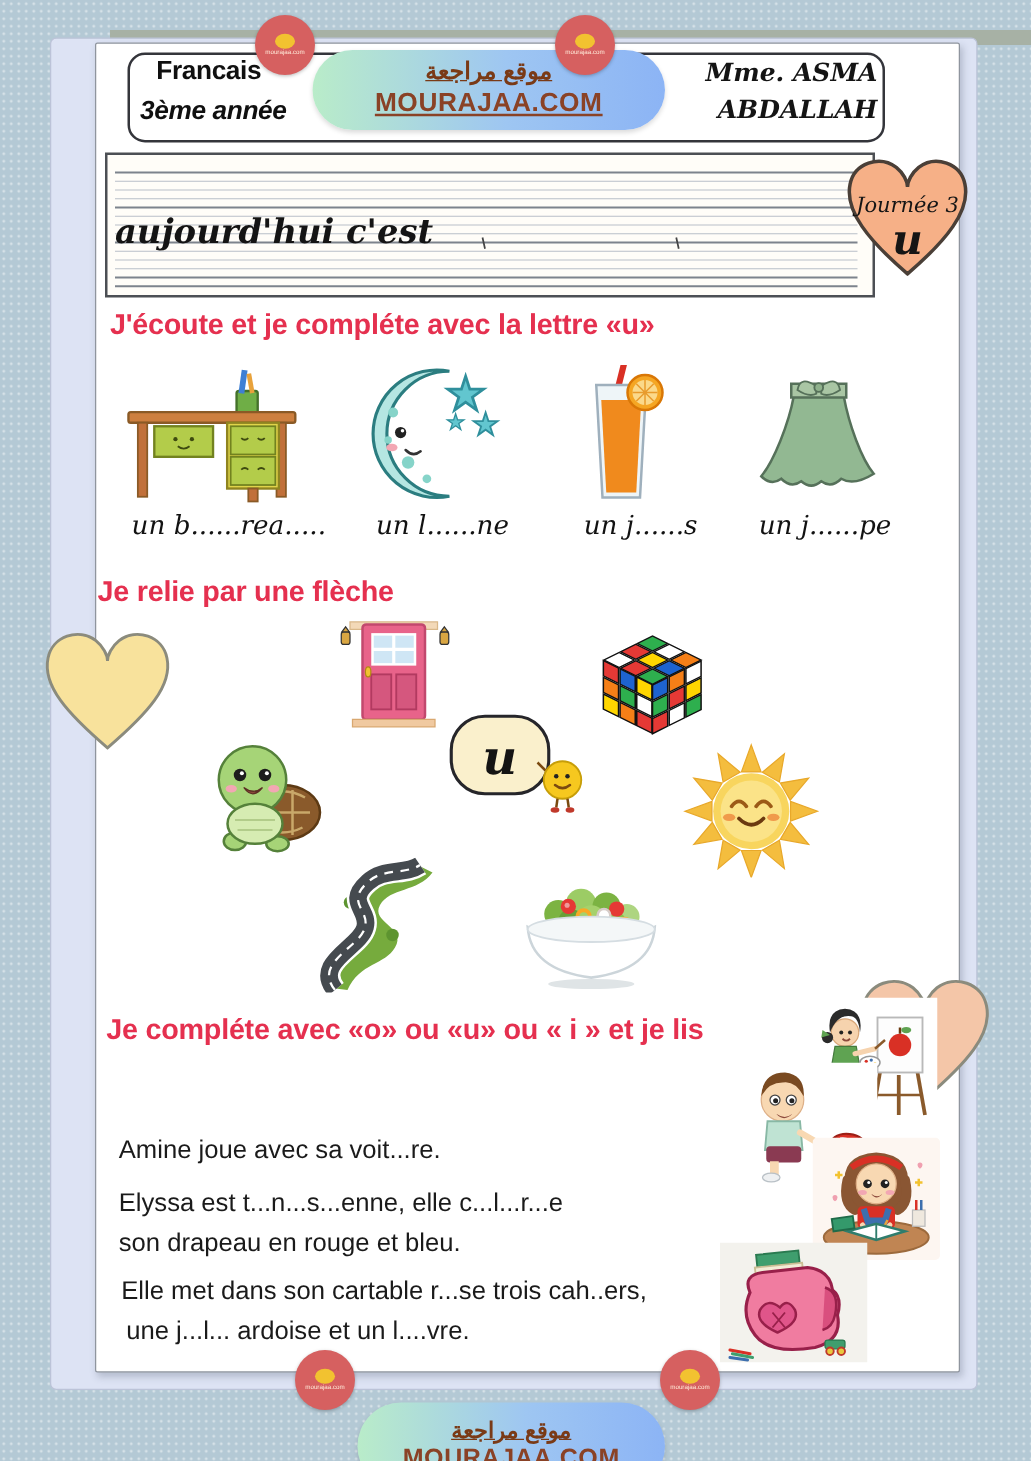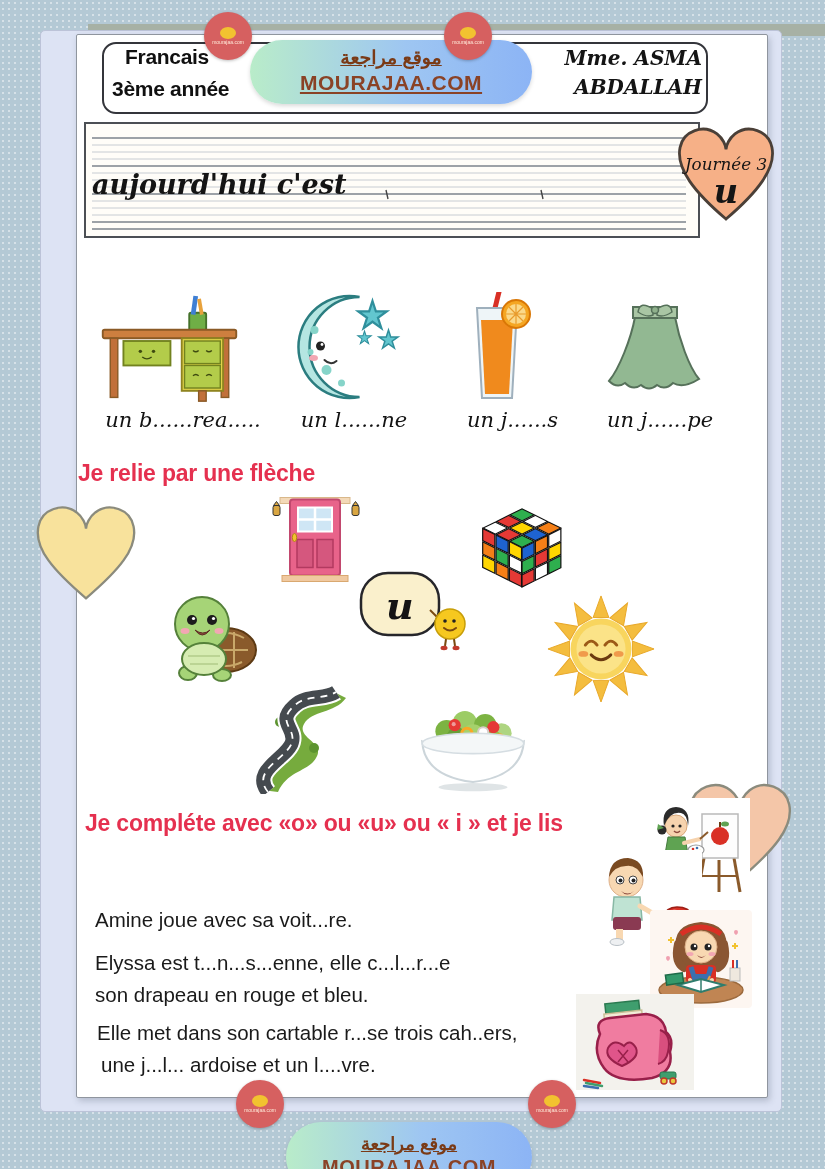--- a/index.html
+++ b/index.html
@@ -17,21 +17,21 @@
   .pill-top{left:250px;top:0;width:282px;height:64px;}
   .pill-bottom{left:286px;top:1082px;width:246px;height:70px;}
   .pill .arabic{font-size:19px;font-weight:bold;color:#7a3a16;text-decoration:underline;direction:rtl;line-height:1.2;}
   .pill .site{font-size:21px;font-weight:bold;color:#8a4226;text-decoration:underline;letter-spacing:.5px;line-height:1.25;}
   .logo-circle{width:48px;height:48px;border-radius:50%;background:#d66060;z-index:7;display:flex;flex-direction:column;align-items:center;justify-content:center;box-shadow:0 1px 3px rgba(0,0,0,.25);}
   .logo-blob{width:16px;height:12px;border-radius:50%;background:#f2c230;}
   .logo-txt{font-size:5px;color:#ffe9d8;line-height:1.3;text-align:center;}
   
   .header-box{left:102px;top:42px;width:602px;height:68px;background:#fff;border:2px solid #34353b;border-radius:14px;z-index:4;}
   .subject{left:125px;top:45px;font-size:21px;font-weight:800;color:#101010;z-index:5;letter-spacing:-.3px;}
-  .grade{left:112px;top:77px;font-size:21px;font-weight:800;color:#101010;z-index:5;letter-spacing:-.3px;}
+  .grade{left:112px;top:77px;font-size:21px;font-weight:800;color:#101010;z-index:5;letter-spacing:-.3px;font-style:italic;}
   .unit-title{left:255px;top:58px;width:292px;text-align:center;font-size:27px;font-weight:800;color:#e3b84d;z-index:5;letter-spacing:.5px;
     text-shadow:-1px -1px 0 #6e5617,1px -1px 0 #6e5617,-1px 1px 0 #6e5617,1px 1px 0 #6e5617,2px 2px 0 #7a5a17;}
   .teacher{left:560px;top:46px;width:142px;text-align:right;font-family:"DejaVu Serif",serif;font-style:italic;font-weight:700;font-size:20px;color:#141414;z-index:5;}
   .teacher2{top:75px;}
   
   .writing-box{left:84px;top:122px;width:612px;height:112px;background:#fffdf8;border:2px solid #4c4f54;z-index:2;}
   
   .heart{z-index:3;}
   
   .red-heading{font-size:23px;font-weight:700;color:#e5304f;z-index:2;letter-spacing:-.2px;}
@@ -92,20 +92,21 @@
       <text x="6" y="70" font-size="27" font-style="italic" font-weight="bold" font-family="DejaVu Serif, serif" fill="#141414">aujourd'hui c'est</text>
     </svg>
   </div>
 
   <svg class="abs heart" style="left:670px;top:112px;z-index:3;" width="112" height="120" viewBox="0 0 100 100">
     <path d="M50,92 C22,68 5,47 9,28 C12,13 30,7 42,16 C47,20 50,26 50,30 C50,26 53,20 58,16 C70,7 88,13 91,28 C95,47 78,68 50,92 Z" fill="#f6b087" stroke="#4a3f37" stroke-width="2.5"></path>
     <text x="50" y="48" text-anchor="middle" font-size="15" font-style="italic" font-family="DejaVu Serif, serif" fill="#151515">Journée 3</text>
     <text x="50" y="78" text-anchor="middle" font-size="30" font-style="italic" font-weight="bold" font-family="DejaVu Serif, serif" fill="#151515">u</text>
   </svg>
 
+  <div class="abs red-heading" style="left:88px;top:246px;">J'écoute et je compléte avec la lettre «u»</div>
 
   <svg class="abs pic" style="left:92px;top:294px;" width="155" height="110" viewBox="0 -12 150 117">
     <rect x="96" y="8" width="18" height="20" rx="2" fill="#6fae46" stroke="#44712a" stroke-width="2"></rect>
     <rect x="99" y="-10" width="5" height="20" fill="#3f7fd4" transform="rotate(8,101,0)"></rect>
     <rect x="106" y="-7" width="4" height="17" fill="#e8a23c" transform="rotate(-10,108,2)"></rect>
     <rect x="4" y="26" width="142" height="9" rx="2" fill="#cd7f3f" stroke="#8a5a26" stroke-width="2"></rect>
     <rect x="12" y="35" width="8" height="63" fill="#c1703a" stroke="#8a5a26" stroke-width="1.5"></rect>
     <rect x="130" y="35" width="8" height="63" fill="#c1703a" stroke="#8a5a26" stroke-width="1.5"></rect>
     <rect x="26" y="38" width="50" height="26" fill="#b3cc4a" stroke="#72821f" stroke-width="2"></rect>
     <circle cx="44" cy="49" r="1.8" fill="#3e4a10"></circle>

